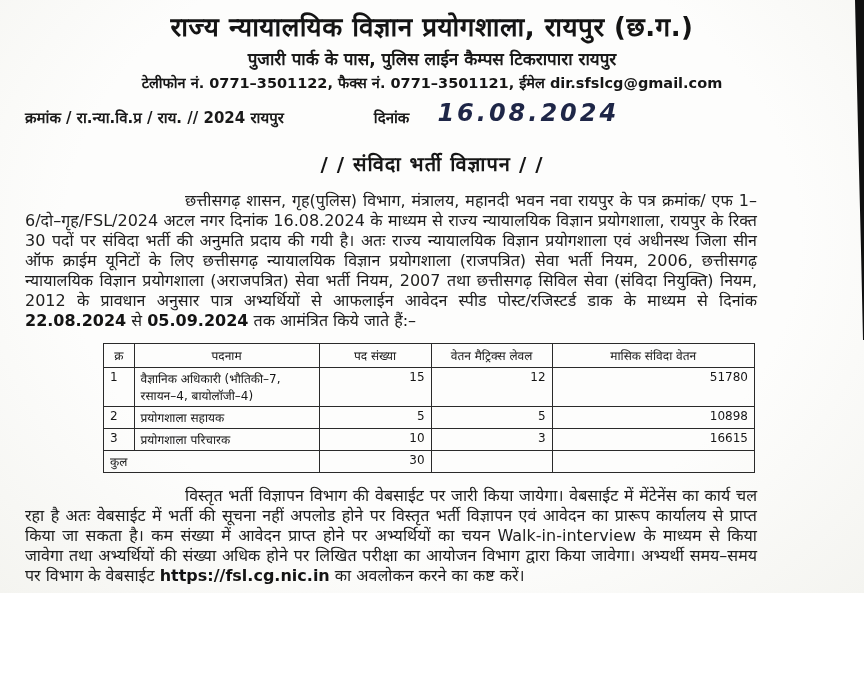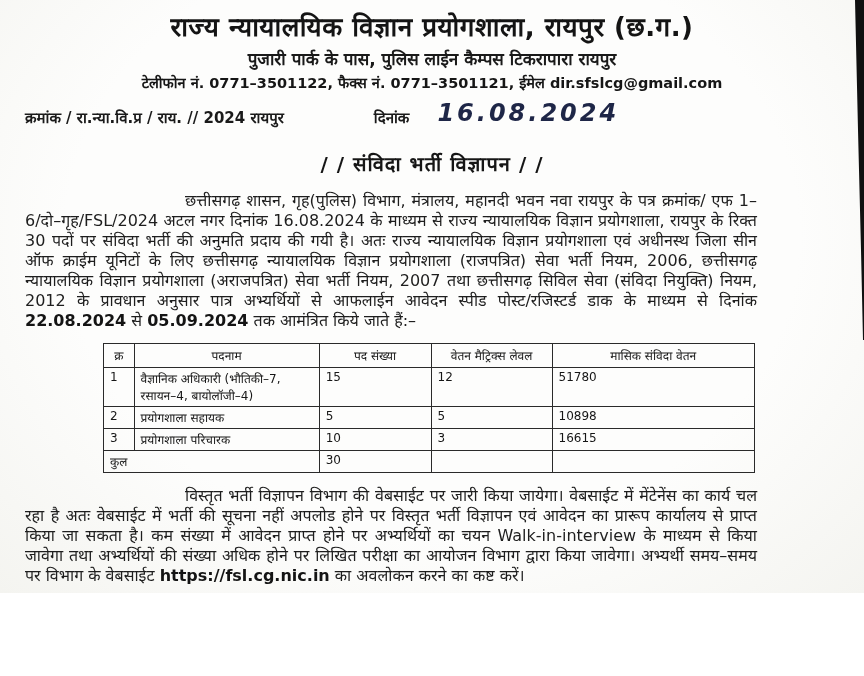--- a/index.html
+++ b/index.html
@@ -53,21 +53,21 @@
     padding:2px 6px;
     vertical-align:top;
     font-weight:normal;
   }
   table.vac th{ text-align:center; padding:3px 4px;}
   .col-sno{ width:30px; }
   .col-post{ width:182px; }
   .col-count{ width:110px; }
   .col-level{ width:119px; }
   .col-pay{ width:199px; }
-  td.c{ text-align:left; }
+  td.c{ text-align:right; }
   td.sno{ text-align:left; padding-left:10px;}
   td.total-label{ text-align:left; font-weight:normal; padding-right:8px;}
 </style>
 </head>
 <body>
 
 <div class="page">
 
   <svg class="scan-bar" viewBox="0 0 12 340" preserveAspectRatio="none">
     <polygon points="12,0 3,0 6,130 9,250 11,340 12,340" fill="#101010"></polygon>

